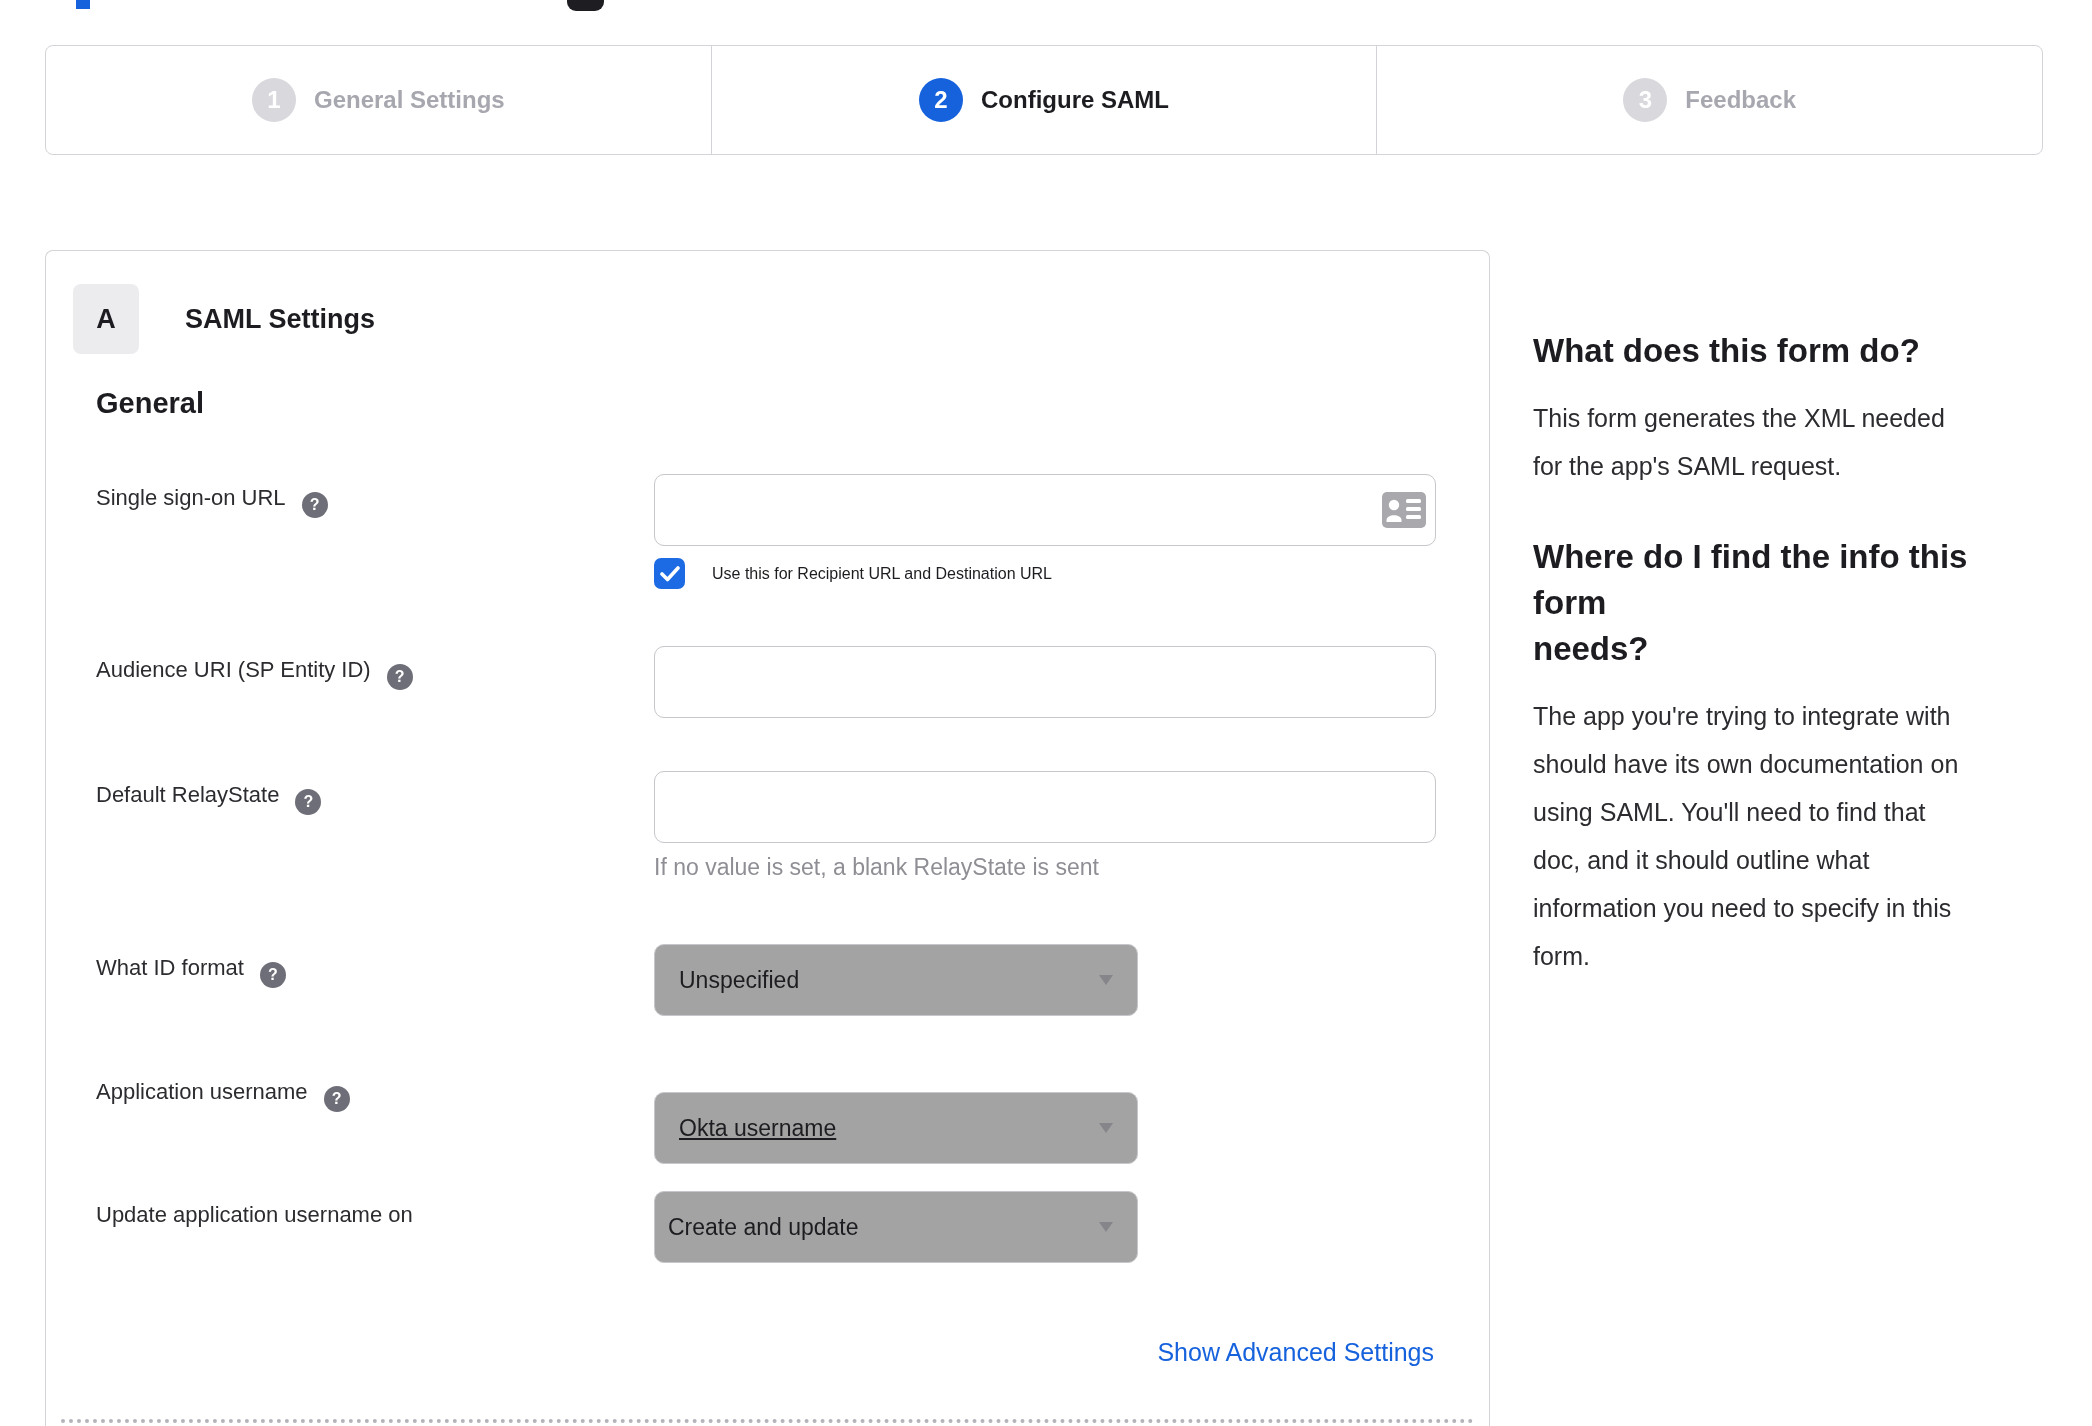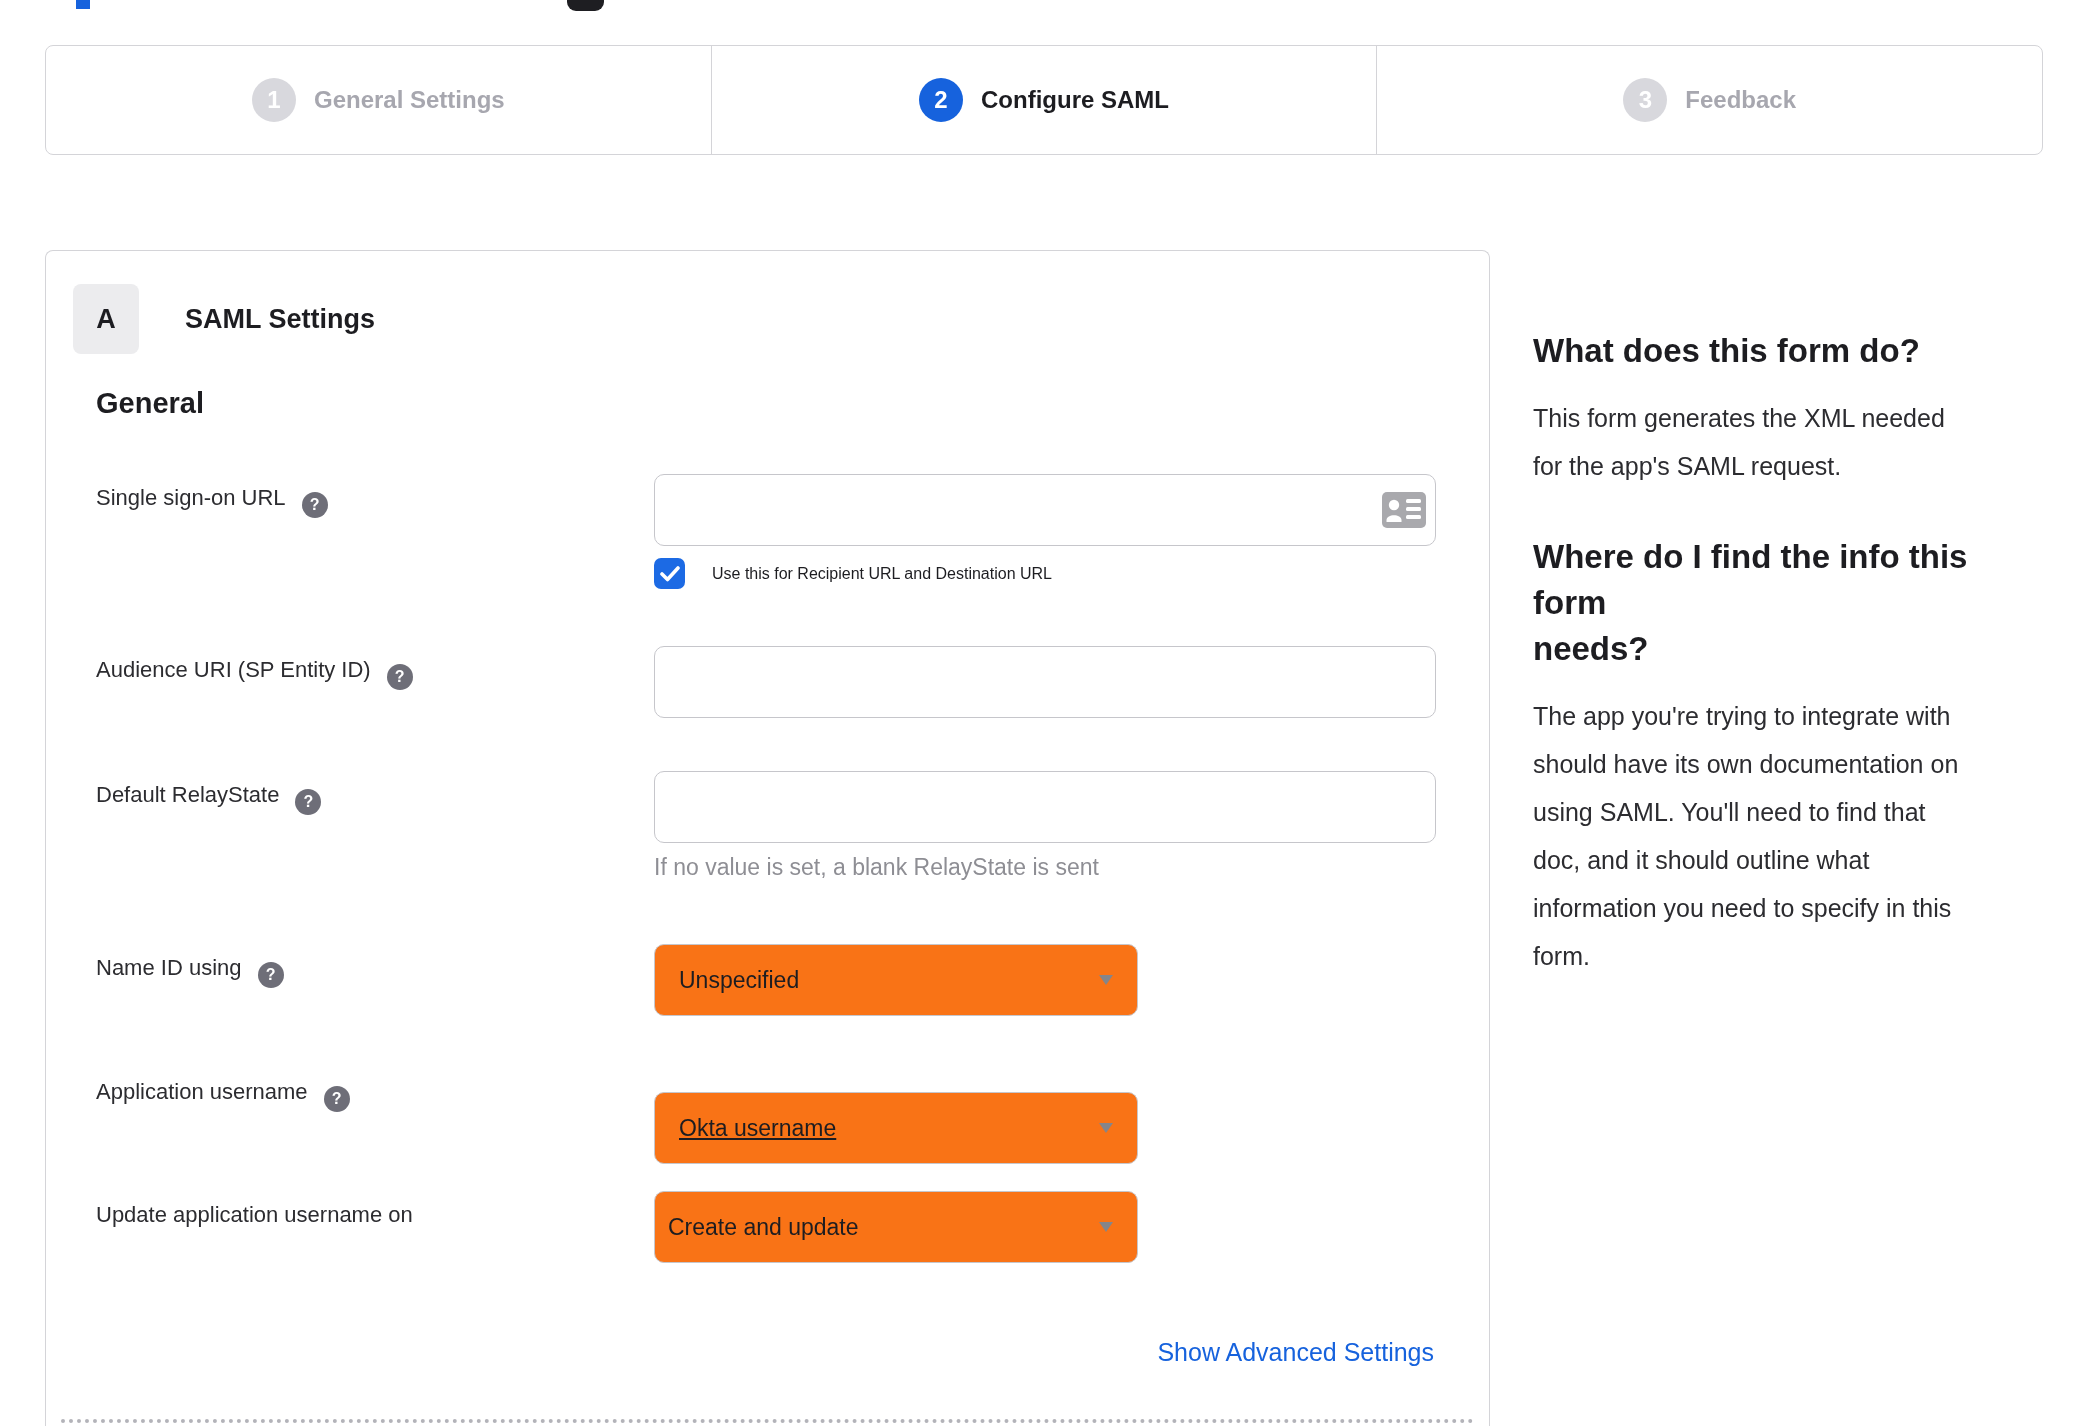--- a/index.html
+++ b/index.html
@@ -37,21 +37,21 @@
     margin-left: 16px; vertical-align: -5px; cursor: pointer; }
   .text-input { position: absolute; left: 608px; width: 782px; height: 72px; background: #fff;
     border: 1px solid #c6c6cb; border-radius: 10px; font-family: "Liberation Sans", sans-serif;
     font-size: 23px; color: #1d1d21; padding: 0 60px 0 24px; outline: none; }
   .input-icon { position: absolute; left: 1336px; width: 44px; height: 36px; cursor: pointer; }
   .checkbox-row { position: absolute; left: 608px; display: flex; align-items: center; gap: 27px; }
   .checkbox { width: 31px; height: 31px; background: #1c6ae4; border-radius: 7px;
     display: flex; align-items: center; justify-content: center; cursor: pointer; flex: none; }
   .checkbox-label { font-size: 16px; color: #1d1d21; }
   .hint-text { position: absolute; left: 608px; font-size: 23px; color: #8e8e94; }
-  .select-box { position: absolute; left: 608px; width: 484px; height: 72px; background: #f97316;
+  .select-box { position: absolute; left: 608px; width: 484px; height: 72px; background: #a3a3a3;
     border: 1px solid #c6c6cb; border-radius: 10px; display: flex; align-items: center;
     padding: 0 24px; cursor: pointer; gap: 13px; }
   .select-value { font-size: 23px; color: #1d1d21; flex: 1; }
   .select-caret { width: 14px; height: 10px; flex: none; }
   .advanced-link { position: absolute; right: 55px; top: 1087px; font-size: 25px; color: #1662dd;
     text-decoration: none; cursor: pointer; }
   .dotted-divider { position: absolute; left: 15px; right: 15px; top: 1168px; border-top: 4px dotted #b3b3b9; }
 
   
   .sidebar { position: absolute; left: 1533px; top: 328px; width: 505px; }
@@ -116,21 +116,21 @@
   </div>
   <input class="text-input" style="top: 395px;" type="text" value="">
 
   <div class="form-label" style="top:531px;">
     <span>Default RelayState</span><span class="help-icon">?</span>
   </div>
   <input class="text-input" style="top: 520px;" type="text" value="">
   <div class="hint-text" style="top:603px;">If no value is set, a blank RelayState is sent</div>
 
   <div class="form-label" style="top:704px;">
-    <span>Name ID using</span><span class="help-icon">?</span>
+    <span>What ID format</span><span class="help-icon">?</span>
   </div>
   <div class="select-box" style="top:693px;">
     <span class="select-value">Unspecified</span>
     <svg class="select-caret" viewBox="0 0 14 10">
       <polygon points="0,0 14,0 7,10" fill="#85858a"></polygon>
     </svg>
   </div>
 
   <div class="form-label" style="top:828px;">
     <span>Application username</span><span class="help-icon">?</span>

